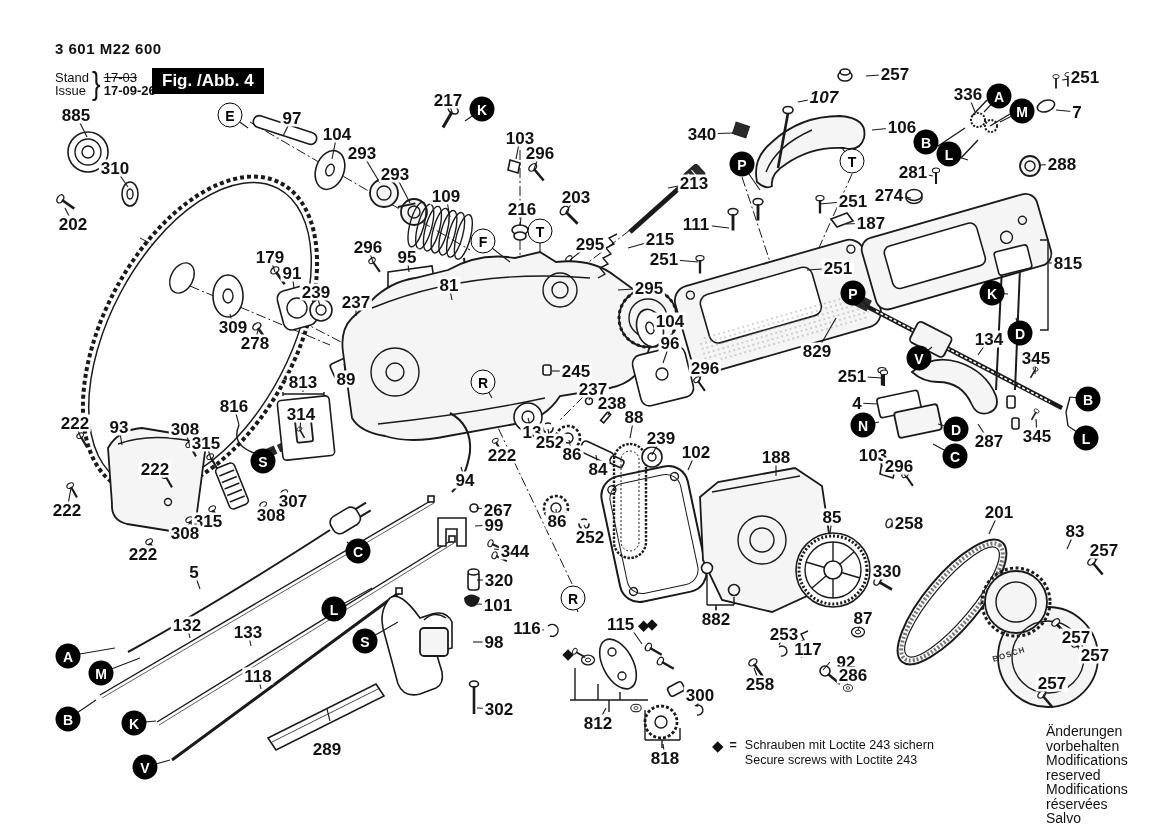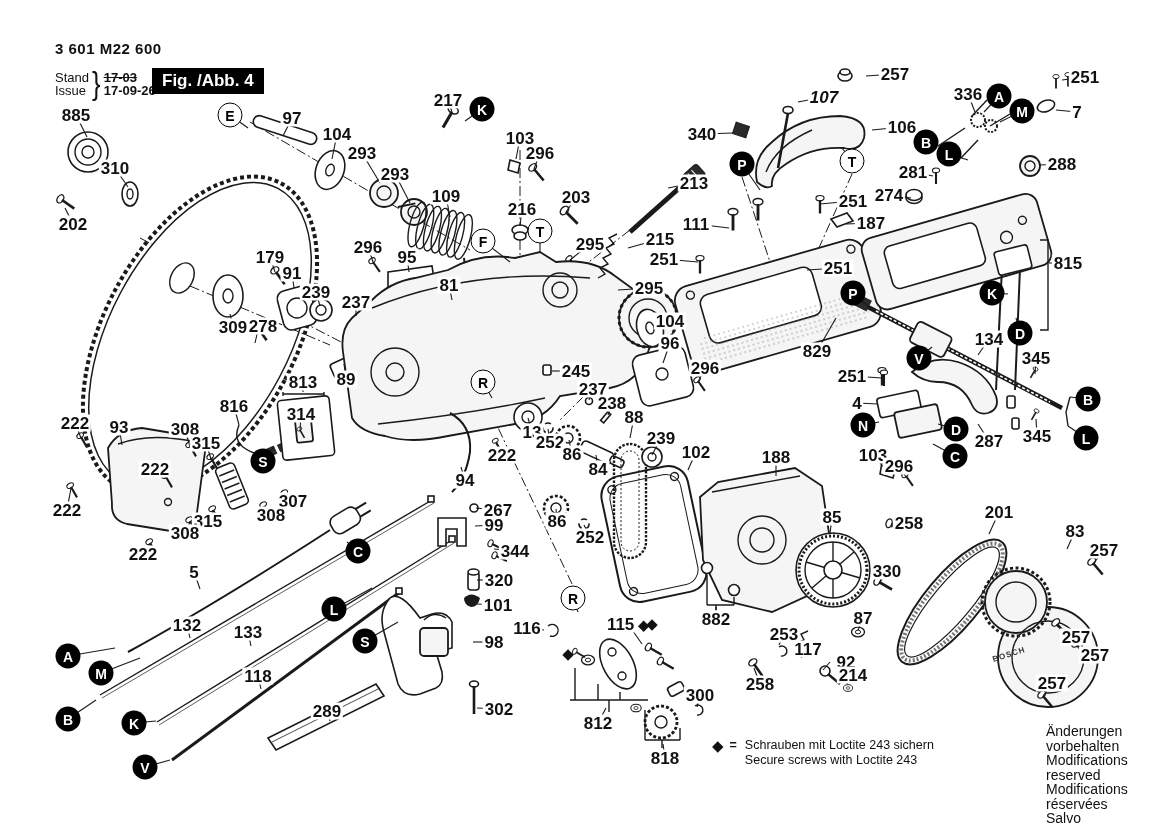--- a/index.html
+++ b/index.html
@@ -19,21 +19,21 @@
            justify-content:center;font-weight:bold;font-size:14px;box-sizing:border-box;}
   .callout.filled{background:#000;color:#fff;}
   .callout.outline{background:#fff;color:#000;border:1.7px solid #000;}
   .diamond{position:absolute;transform:translate(-50%,-50%);font-size:15px;}
   .titleblock{position:absolute;left:55px;top:40px;}
   .pn{font-size:15px;font-weight:bold;letter-spacing:.5px;}
   .standissue{display:flex;align-items:center;margin-top:8px;}
   .si-words{font-size:13px;line-height:13px;}
   .brace{font-size:32px;font-weight:200;margin:0 2px;transform:scaleX(.8);}
   .dates{font-size:13px;line-height:13px;font-weight:bold;}
-  .dates .old{text-decoration:line-through;font-weight:bold;}
+  .dates .old{text-decoration:line-through;font-weight:normal;}
   .figbox{position:absolute;left:152px;top:68px;background:#000;color:#fff;
           font-size:17px;font-weight:bold;padding:3px 10px;}
   .legend{position:absolute;left:712px;top:738px;display:flex;align-items:flex-start;
           font-size:12.5px;line-height:15px;}
   .legend .sym{font-size:15px;margin-right:6px;}
   .legend .eq{font-weight:bold;margin-right:8px;}
   .notices{position:absolute;left:1046px;top:724px;font-size:14px;line-height:14.5px;}
   .bosch{position:absolute;left:992px;top:650px;font-size:8px;font-weight:bold;
          letter-spacing:1px;transform:rotate(-18deg);color:#333;}
 </style>
@@ -639,21 +639,21 @@
 <div class="plabel" style="left: 1037px; top: 436px;">345</div>
 <div class="plabel" style="left: 989px; top: 441px;">287</div>
 <div class="plabel" style="left: 852px; top: 376px;">251</div>
 <div class="plabel" style="left: 857px; top: 403px;">4</div>
 <div class="plabel" style="left: 873px; top: 455px;">103</div>
 <div class="plabel" style="left: 899px; top: 466px;">296</div>
 <div class="plabel" style="left: 270px; top: 257px;">179</div>
 <div class="plabel" style="left: 292px; top: 273px;">91</div>
 <div class="plabel" style="left: 316px; top: 292px;">239</div>
 <div class="plabel" style="left: 233px; top: 327px;">309</div>
-<div class="plabel" style="left: 255px; top: 326px; margin-left: 8px;">278</div>
+<div class="plabel" style="left: 255px; top: 343px;">278</div>
 <div class="plabel" style="left: 303px; top: 382px;">813</div>
 <div class="plabel" style="left: 346px; top: 379px;">89</div>
 <div class="plabel" style="left: 356px; top: 302px;">237</div>
 <div class="plabel" style="left: 368px; top: 247px;">296</div>
 <div class="plabel" style="left: 407px; top: 257px;">95</div>
 <div class="plabel" style="left: 449px; top: 285px;">81</div>
 <div class="plabel" style="left: 576px; top: 371px;">245</div>
 <div class="plabel" style="left: 593px; top: 389px;">237</div>
 <div class="plabel" style="left: 612px; top: 403px;">238</div>
 <div class="plabel" style="left: 634px; top: 417px;">88</div>
@@ -678,41 +678,41 @@
 <div class="plabel" style="left: 67px; top: 510px;">222</div>
 <div class="plabel" style="left: 293px; top: 501px;">307</div>
 <div class="plabel" style="left: 271px; top: 515px;">308</div>
 <div class="plabel" style="left: 208px; top: 521px;">315</div>
 <div class="plabel" style="left: 185px; top: 533px;">308</div>
 <div class="plabel" style="left: 143px; top: 554px;">222</div>
 <div class="plabel" style="left: 194px; top: 572px;">5</div>
 <div class="plabel" style="left: 187px; top: 625px;">132</div>
 <div class="plabel" style="left: 248px; top: 632px;">133</div>
 <div class="plabel" style="left: 258px; top: 676px;">118</div>
-<div class="plabel" style="left: 327px; top: 711px;">289</div>
+<div class="plabel" style="left: 327px; top: 749px;">289</div>
 <div class="plabel" style="left: 498px; top: 510px;">267</div>
 <div class="plabel" style="left: 494px; top: 525px;">99</div>
 <div class="plabel" style="left: 515px; top: 551px;">344</div>
 <div class="plabel" style="left: 499px; top: 580px;">320</div>
 <div class="plabel" style="left: 498px; top: 605px;">101</div>
 <div class="plabel" style="left: 494px; top: 642px;">98</div>
 <div class="plabel" style="left: 499px; top: 709px;">302</div>
 <div class="plabel" style="left: 557px; top: 521px;">86</div>
 <div class="plabel" style="left: 590px; top: 537px;">252</div>
 <div class="plabel" style="left: 527px; top: 628px;">116</div>
 <div class="plabel" style="left: 628px; top: 624px;">115<span class="dmd">◆</span></div>
 <div class="plabel" style="left: 598px; top: 723px; text-align: right;">812</div>
 <div class="plabel" style="left: 665px; top: 758px;">818</div>
 <div class="plabel" style="left: 700px; top: 695px;">300</div>
 <div class="plabel" style="left: 716px; top: 619px;">882</div>
 <div class="plabel" style="left: 760px; top: 684px;">258</div>
 <div class="plabel" style="left: 784px; top: 634px;">253</div>
 <div class="plabel" style="left: 808px; top: 649px;">117</div>
 <div class="plabel" style="left: 830px; top: 662px; margin-left: 16px;">92</div>
-<div class="plabel" style="left: 853px; top: 675px;">214</div>
+<div class="plabel" style="left: 853px; top: 675px;">286</div>
 <div class="plabel" style="left: 863px; top: 618px;">87</div>
 <div class="plabel" style="left: 887px; top: 571px;">330</div>
 <div class="plabel" style="left: 909px; top: 523px;">258</div>
 <div class="plabel" style="left: 832px; top: 517px;">85</div>
 <div class="plabel" style="left: 999px; top: 512px;">201</div>
 <div class="plabel" style="left: 1075px; top: 531px;">83</div>
 <div class="plabel" style="left: 1104px; top: 550px;">257</div>
 <div class="plabel" style="left: 1076px; top: 637px;">257</div>
 <div class="plabel" style="left: 1095px; top: 655px;">257</div>
 <div class="plabel" style="left: 1052px; top: 683px;">257</div>

